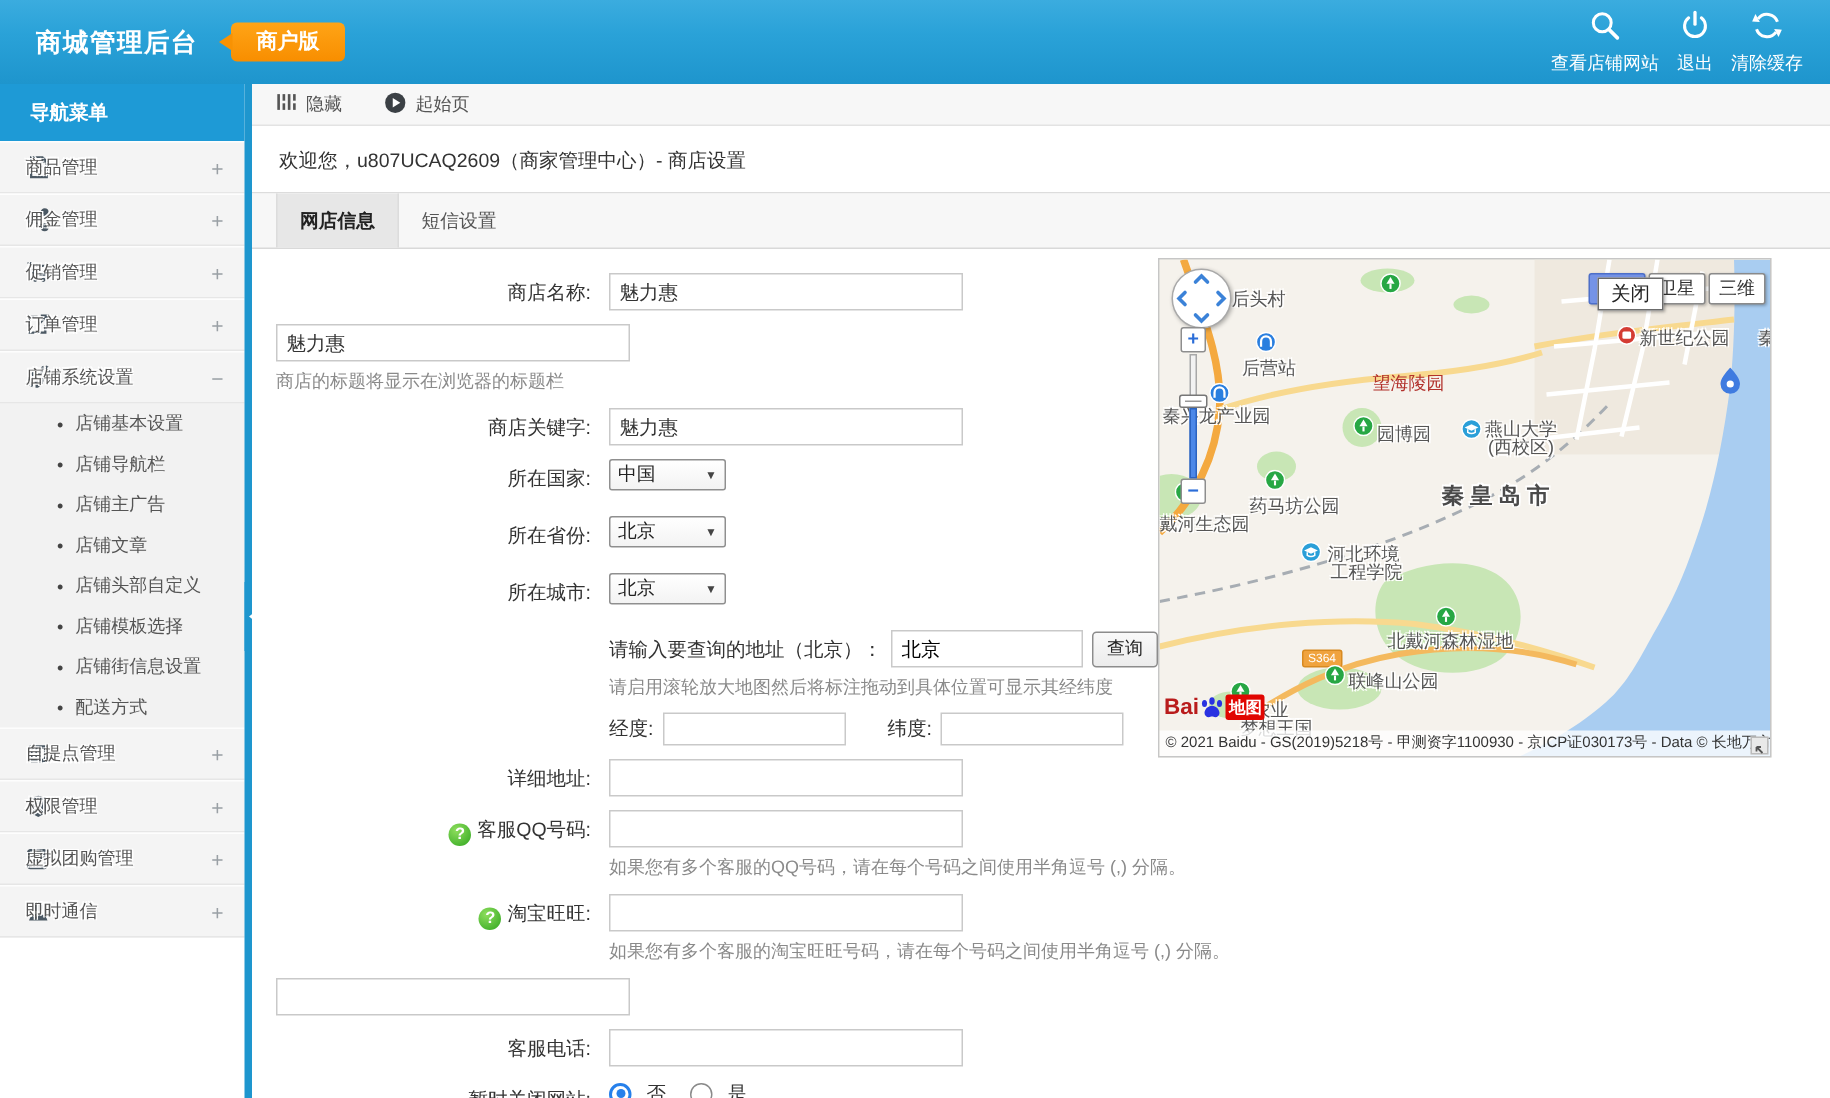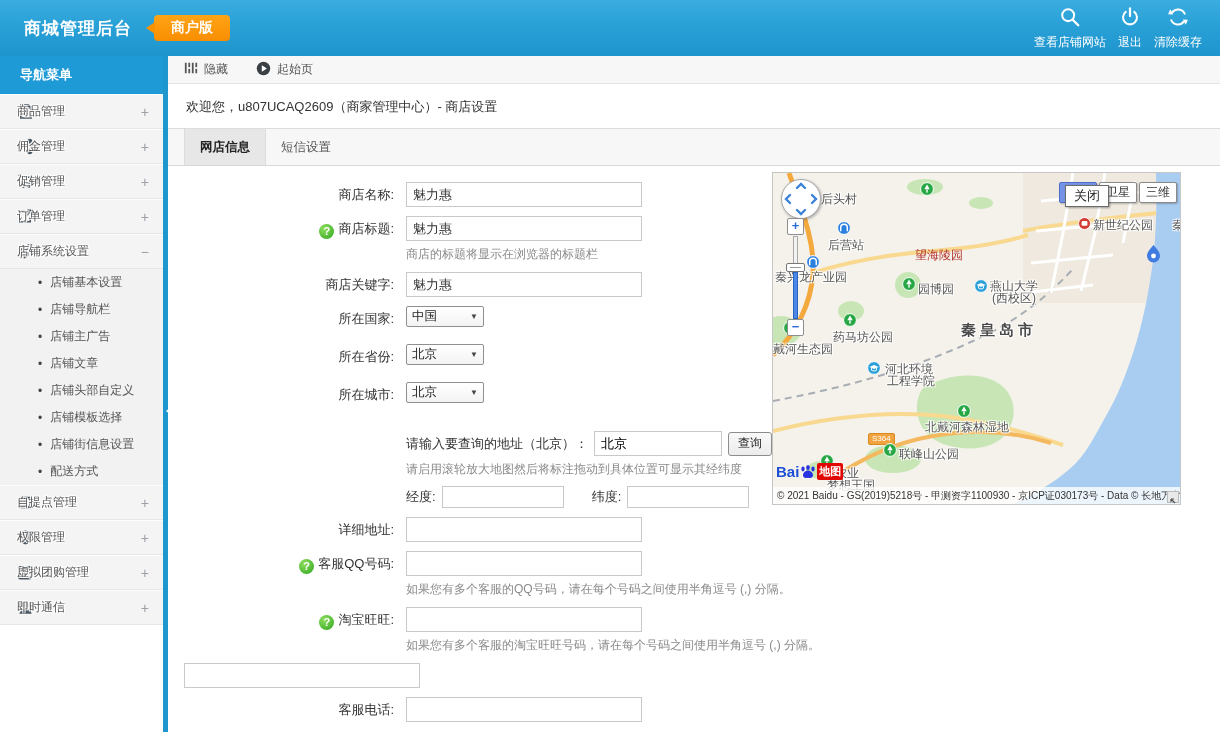--- a/index.html
+++ b/index.html
@@ -86,21 +86,21 @@
     border:1px solid #a9a9a9; box-shadow:1px 1px 3px rgba(0,0,0,.3); z-index:6; }
   .zbtn { position:absolute; left:14px; width:17px; height:17px; background:#fff; border:1px solid #8e8e8e; border-radius:2px;
     color:#2b6dd8; font-weight:bold; font-size:13px; line-height:14px; text-align:center; z-index:6; cursor:pointer; }
   .ztrack { position:absolute; left:20px; top:63px; width:5px; height:83px; background:#f2f2f2; border:1px solid #a8a8a8; z-index:5; }
   .zfill { position:absolute; left:20px; top:99px; width:5px; height:47px; background:#4c88e8; border:1px solid #2b63c0; z-index:5; }
   .zhandle { position:absolute; left:13px; top:90px; width:19px; height:9px; background:#fff; border:1px solid #777; border-radius:2px; z-index:7; cursor:pointer; }
   .zhandle::after { content:""; position:absolute; left:3px; right:3px; top:3px; height:1px; background:#999; }
   .roadbadge { position:absolute; left:95px; top:260px; background:#f0a33e; border:1px solid #d88a20; color:#fff;
     font-size:8px; line-height:10px; padding:0 3px; border-radius:2px; z-index:2; }
   .blogo { position:absolute; left:3px; top:290px; z-index:6; display:flex; align-items:center; }
-  .blogo .bai { color:#1d4ed8; font-size:15px; font-weight:bold; }
+  .blogo .bai { color:#b91c1c; font-size:15px; font-weight:bold; }
   .blogo .paw { margin:0 1px; line-height:0; }
   .blogo .bbadge { background:#e10601; color:#fff; font-size:11px; font-weight:bold; padding:1px 2px; border-radius:2px; }
   .mcopy { position:absolute; left:0; bottom:0; width:100%; height:17px; background:rgba(255,255,255,.78);
     font-size:10px; color:#333; line-height:17px; padding-left:4px; z-index:15; white-space:nowrap; }
   .mresize { position:absolute; right:1px; bottom:1px; width:12px; height:12px; background:#e9e9e9; border:1px solid #bbb; z-index:16; }
 </style>
 </head>
 <body>
 
 <div class="page">
@@ -314,21 +314,20 @@
         <div class="tab active">网店信息</div>
         <div class="tab">短信设置</div>
       </div>
 
     <form class="formwrap">
       <div class="frow">
         <div class="flabel">商店名称:</div>
         <div class="ffield"><input class="tin" value="魅力惠" style=""></div>
       </div>
       <div class="frow">
-        <div class="flabel"><span class="help">?</span><span>商店标题:</span></div>
         <div class="ffield">
           <input class="tin" value="魅力惠" style="">
           <div class="hint">商店的标题将显示在浏览器的标题栏</div>
         </div>
       </div>
       <div class="frow">
         <div class="flabel">商店关键字:</div>
         <div class="ffield"><input class="tin" value="魅力惠" style=""></div>
       </div>
       <div class="frow" style="margin-bottom:13px">
@@ -338,21 +337,21 @@
             <span class="car">▼</span>
           </div>
       </div>
       <div class="frow" style="margin-bottom:13px">
         <div class="flabel">所在省份:</div>
         <div class="sel">
             <span>北京</span>
             <span class="car">▼</span>
           </div>
       </div>
-      <div class="frow" style="margin-bottom:24px">
+      <div class="frow" style="margin-bottom:13px">
         <div class="flabel">所在城市:</div>
         <div class="sel">
             <span>北京</span>
             <span class="car">▼</span>
           </div>
       </div>
       <div class="frow" style="margin-bottom:8px">
         <div class="flabel"></div>
         <div class="ffield">
           <div class="inline">

